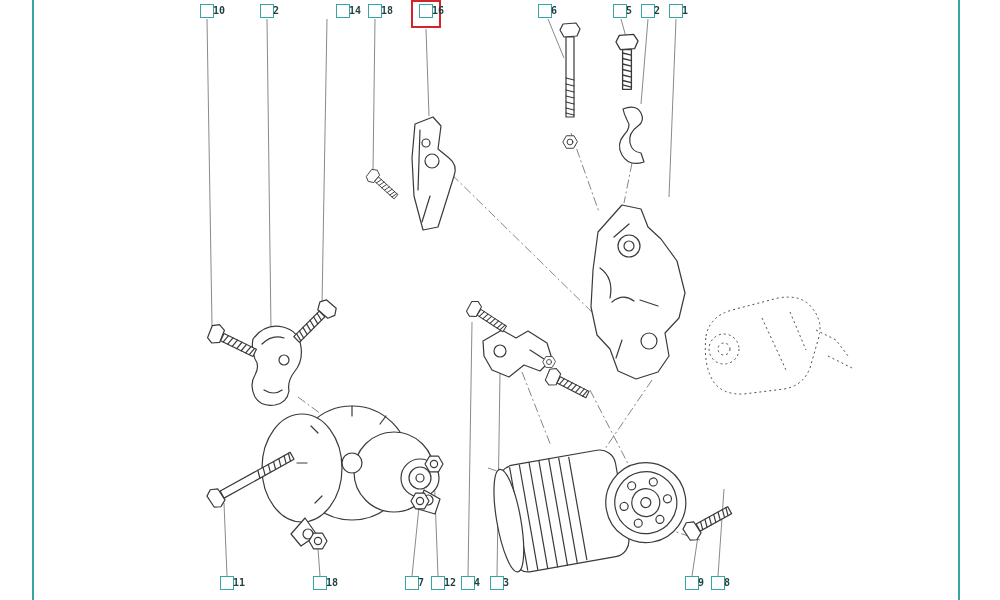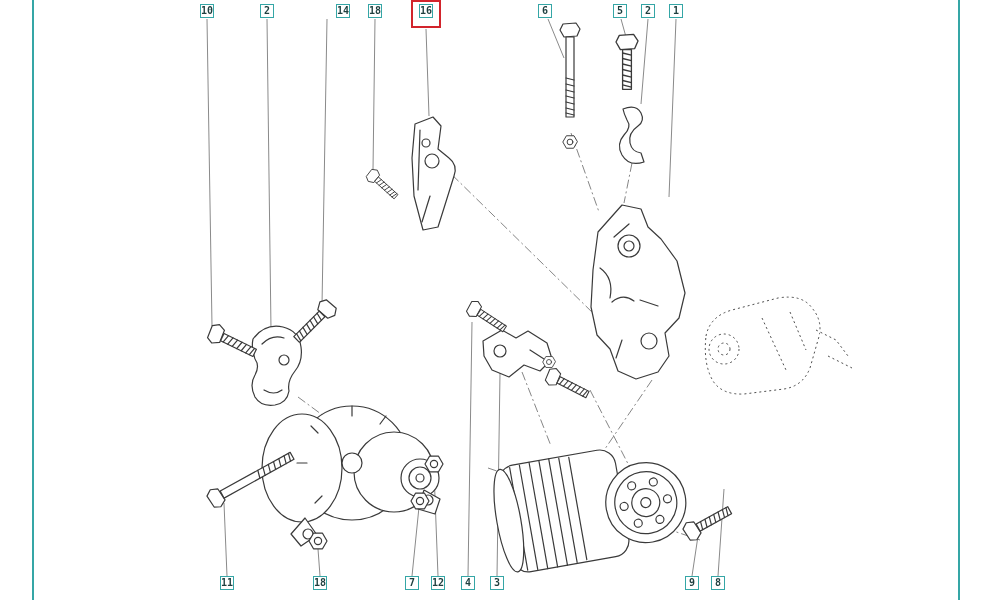--- a/index.html
+++ b/index.html
@@ -18,21 +18,21 @@
   g.part { fill:#ffffff; stroke:var(--line-color,#3a3a3a); stroke-width:1.2;
            stroke-linejoin:round; stroke-linecap:round; }
   g.ref  { fill:#ffffff; stroke:var(--line-color,#3a3a3a); stroke-width:0.9;
            stroke-dasharray:2 3; stroke-linejoin:round; }
 
   .callout {
     position:absolute; width:14px; height:14px; box-sizing:border-box;
     border:1px solid var(--frame-color,#2e8b8b); background:#ffffff;
     color:var(--callout-text,#1f3f3f);
     font:bold 10px "DejaVu Sans Mono", monospace;
-    text-align:center; line-height:12px; cursor:pointer; z-index:3;
+    text-align:center; line-height:12px; cursor:pointer; z-index:3;padding-left:12px;
   }
   .highlight {
     position:absolute; box-sizing:border-box;
     border:2.5px solid var(--highlight-color,#d2242c);
     background:transparent; z-index:2;
   }
 </style>
 </head>
 <body>
 

